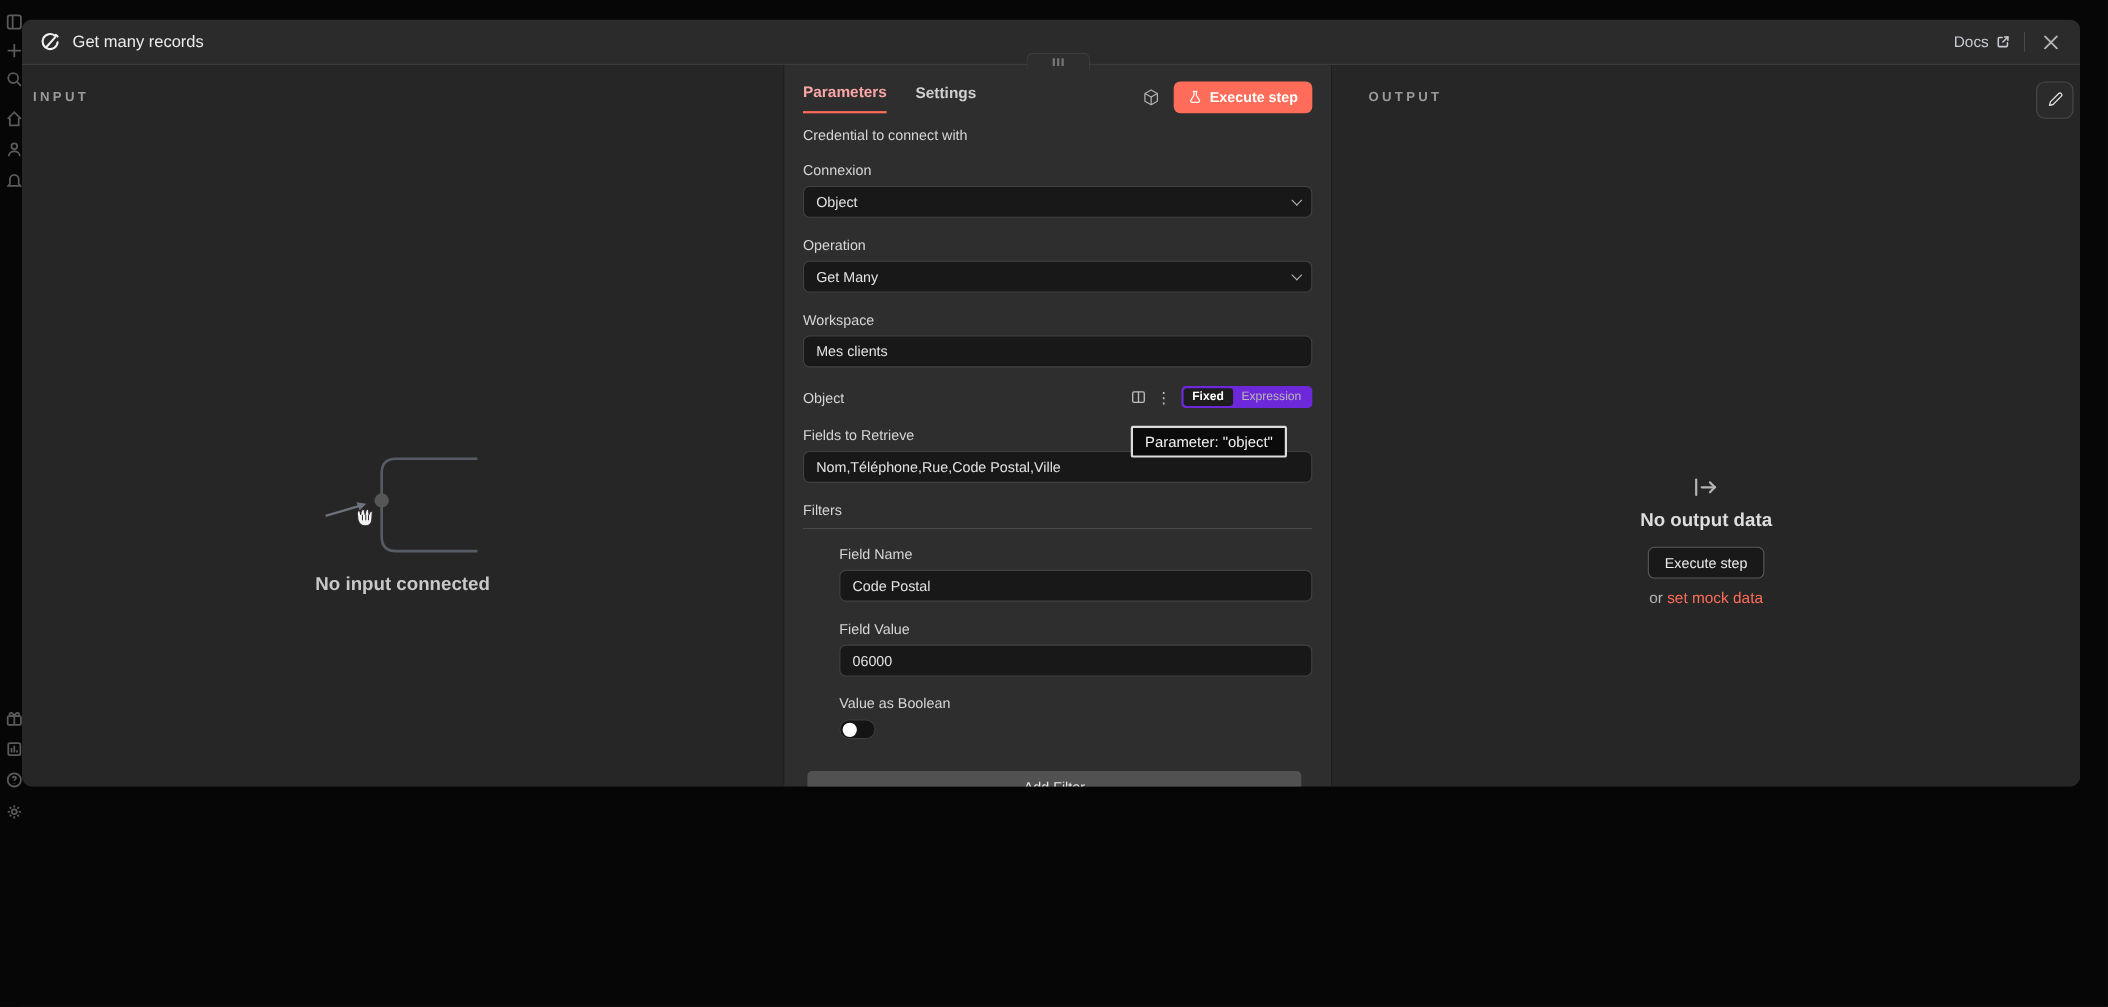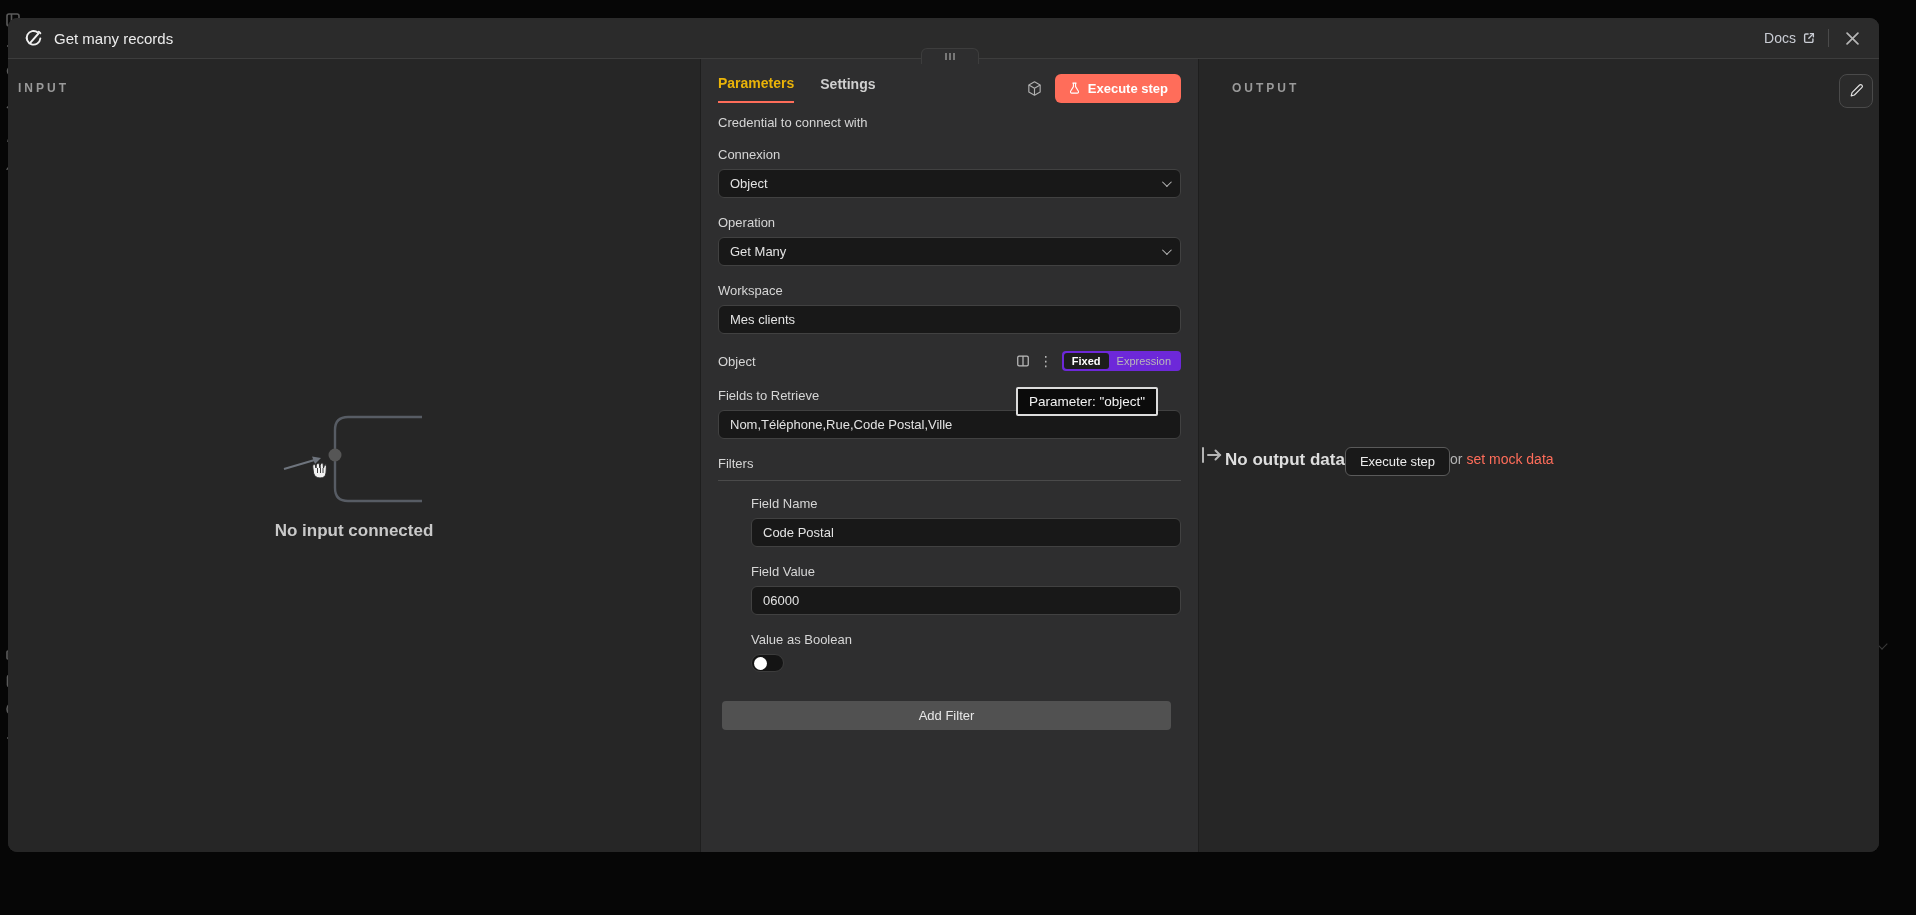--- a/index.html
+++ b/index.html
@@ -4,21 +4,21 @@
 <style>
   * { margin:0; padding:0; box-sizing:border-box; }
   html,body { width:1916px; height:915px; background:#060606; overflow:hidden;
               font-family:"Liberation Sans", sans-serif; }
 
   
   .app-sidebar { position:absolute; left:0; top:0; width:20px; height:915px; background:#060606; }
   .app-sidebar svg { position:absolute; left:5px; stroke:#5a5a5a; fill:none; stroke-width:1.6; }
 
   
-  .modal { position:absolute; left:8px; top:18px; width:1871px; height:834px;
+  .modal { position:absolute; left:20px; top:18px; width:1871px; height:697px;
            background:#262626; border-radius:9px; overflow:hidden; z-index:2; }
 
   .modal-header { position:absolute; left:0; top:0; right:0; height:41px; background:#2b2b2b;
                   border-bottom:1px solid #3d3d3d; display:flex; align-items:center; padding:0 16px; z-index:5; }
   .node-title { color:#ececec; font-size:15px; margin-left:11px; }
   .header-right { margin-left:auto; display:flex; align-items:center; gap:12px; }
   .docs-link { display:flex; align-items:center; gap:6px; color:#c9ccd4; font-size:14px; cursor:pointer; }
   .v-div { width:1px; height:18px; background:#4a4a4a; }
   .close-btn { color:#b5b5b5; font-size:15px; width:22px; height:22px; display:flex; align-items:center; justify-content:center; cursor:pointer; }
 
@@ -38,21 +38,21 @@
               display:flex; align-items:center; justify-content:center; gap:2.5px; }
   .drag-tab i { width:1.5px; height:7px; background:#777; display:block; }
 
   
   .input-empty { position:absolute; left:0; right:0; top:352px; display:flex; flex-direction:column; align-items:center; }
   .input-empty .txt-empty { margin-top:14px; color:#c9c9c9; font-size:17px; font-weight:bold; }
 
   
   .tabs-row { display:flex; align-items:center; padding:15px 17px 0 17px; }
   .tab { font-size:14px; font-weight:bold; padding-bottom:10px; margin-right:26px; cursor:pointer; }
-  .tab.active { color:#eab308; border-bottom:2px solid #ff6d5a; }
+  .tab.active { color:#fca5a5; border-bottom:2px solid #ff6d5a; }
   .tab.inactive { color:#cfcfcf; }
   .tabs-spacer { flex:1; }
   .cube-btn { margin-right:12px; cursor:pointer; display:flex; }
   .exec-btn { background:#ff6d5a; color:#fff; font-weight:bold; font-size:13px; border:none;
               border-radius:6px; height:29px; padding:0 13px; display:flex; align-items:center; gap:7px; cursor:pointer; }
 
   .fields { padding:12px 17px 0 17px; position:relative; }
   .fg { margin-bottom:17px; position:relative; }
   .f-label { display:block; font-size:13px; color:#d6d6d6; margin-bottom:7px; }
   .control, .txt { width:100%; height:29px; background:#181818; border:1px solid #414141; border-radius:6px;
@@ -84,21 +84,21 @@
   .toggle .knob { position:absolute; left:2px; top:1.5px; width:13px; height:13px; border-radius:50%; background:#fff; }
   .add-filter { margin-left:4px; width:449px; height:29px; background:#515151; border:none; border-radius:4px;
                 color:#e8e8e8; font-size:13px; font-family:"Liberation Sans", sans-serif; cursor:pointer; margin-top:29px; }
 
   .wish-row { position:absolute; left:693px; bottom:14px; width:497px; display:flex; align-items:center;
               justify-content:center; gap:6px; color:#9b9b9b; font-size:13px; font-weight:bold; cursor:pointer; }
 
   
   .out-edit-btn { position:absolute; right:6px; top:15px; width:34px; height:34px; border:1px solid #4a4a4a;
                   border-radius:8px; background:#2b2b2b; display:flex; align-items:center; justify-content:center; cursor:pointer; }
-  .out-empty { position:absolute; left:0; right:0; top:374px; display:flex; flex-direction:row; align-items:center; }
+  .out-empty { position:absolute; left:0; right:0; top:374px; display:flex; flex-direction:column; align-items:center; }
   .out-title { margin-top:10px; color:#dedede; font-size:17px; font-weight:bold; }
   .out-exec { margin-top:14px; background:#191919; border:1px solid #5a5a5a; border-radius:6px; color:#ececec;
               font-size:13px; font-family:"Liberation Sans", sans-serif; padding:6px 14px; cursor:pointer; }
   .or-line { margin-top:9px; font-size:14px; color:#b5b5b5; }
   .mock-link { color:#ff6d5a; cursor:pointer; }
 
   .canvas-chev { position:absolute; left:1878px; top:640px; width:8px; height:8px; border-right:1.6px solid #3a3a3a;
                  border-bottom:1.6px solid #3a3a3a; transform:rotate(45deg); z-index:1; }
 </style>
 </head>

